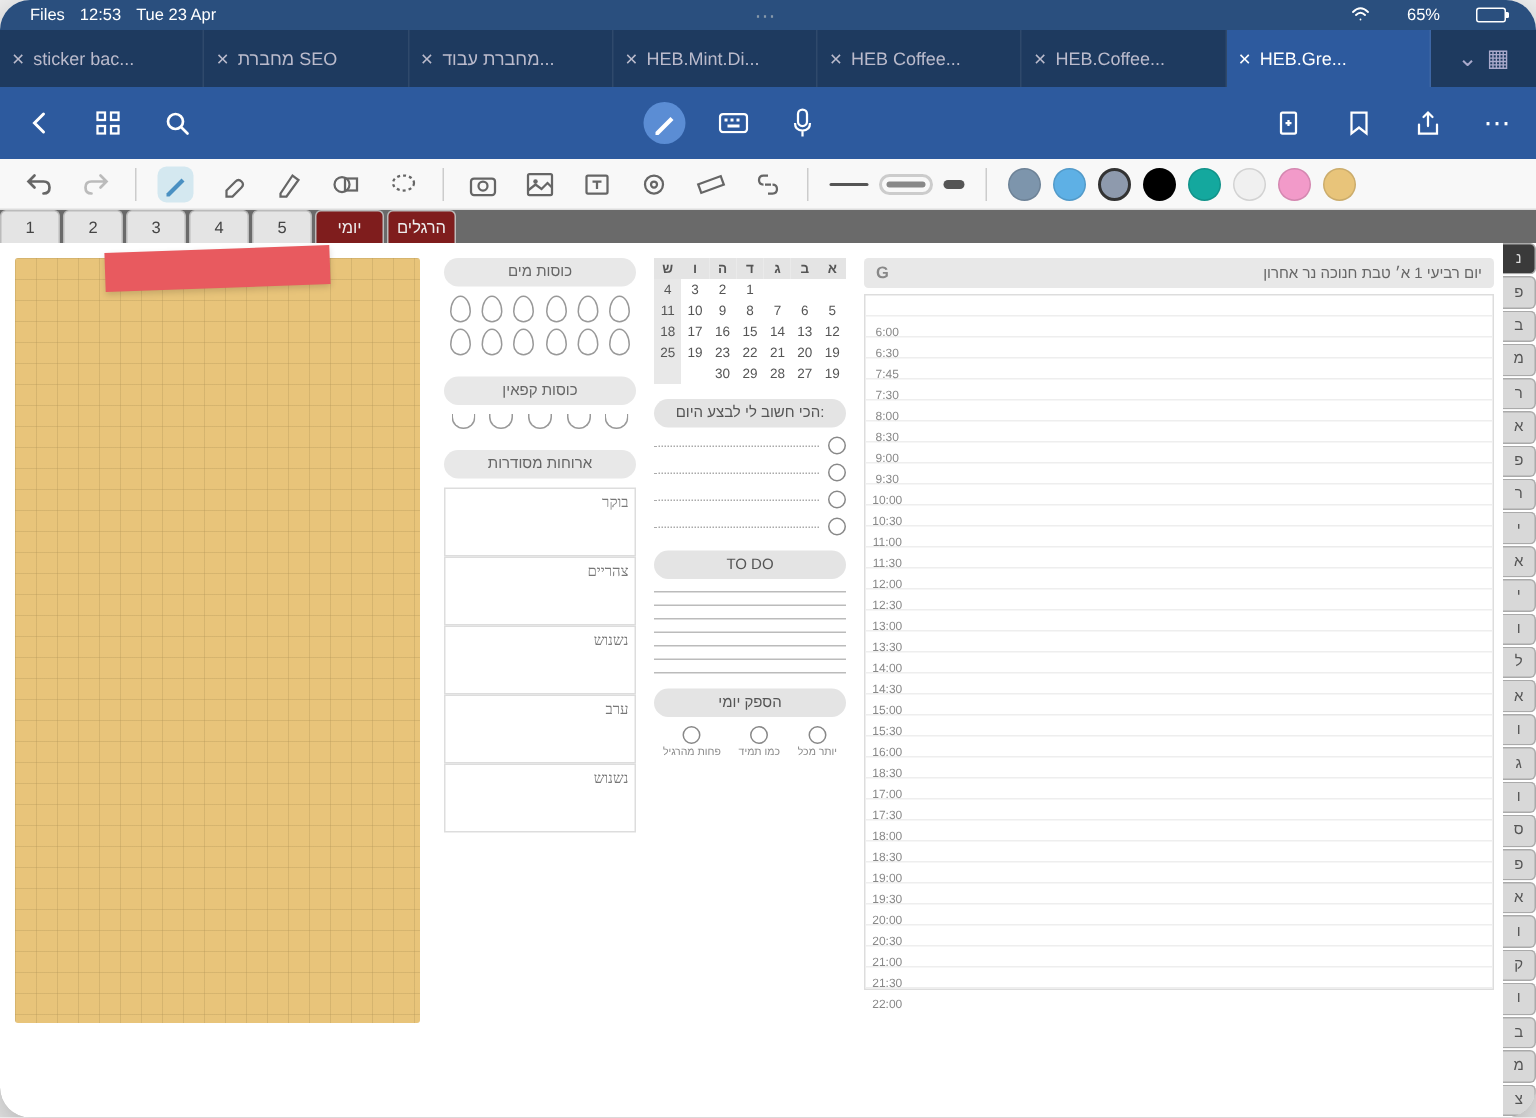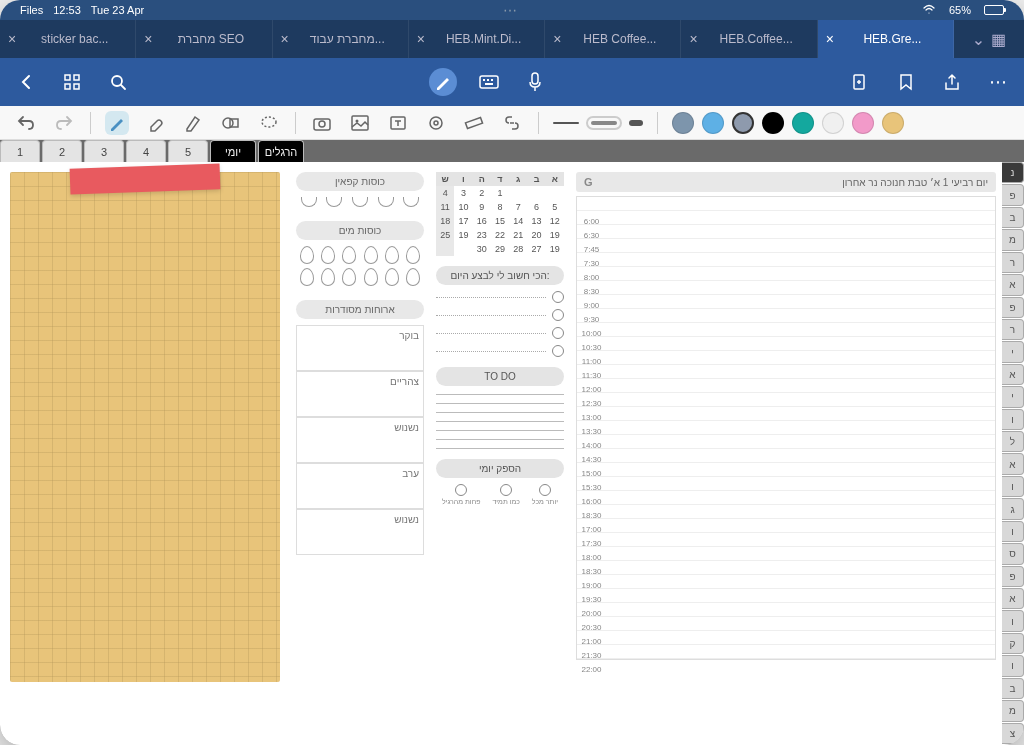--- a/index.html
+++ b/index.html
@@ -1,61 +1,61 @@
 <!DOCTYPE html>
 <html><head>
 <meta charset="utf-8">
 <style>
 * { box-sizing: border-box; margin: 0; padding: 0; }
 body { font-family: -apple-system, Helvetica, Arial, sans-serif; background: #f0f0f0; }
 .device-frame { width: 1024px; height: 745px; background: #fff; position: relative; overflow: hidden; border-radius: 20px; box-shadow: 0 10px 30px rgba(0,0,0,.3); margin: 0 auto; }
 .status-bar { height: 20px; background: #2a4f7e; color: #fff; font-size: 11px; display: flex; align-items: center; padding: 0 20px; justify-content: space-between; }
 .status-left { display: flex; gap: 10px; }
-.status-right { display: flex; gap: 13px; align-items: center; }
+.status-right { display: flex; gap: 24px; align-items: center; }
 .status-center { position: absolute; left: 50%; transform: translateX(-50%); font-size: 14px; color: #89a; letter-spacing: 4px; }
 .tabs-bar { height: 38px; background: #1e3a5f; display: flex; align-items: stretch; }
 .tab { flex: 1; display: flex; align-items: center; padding: 0 8px; border-right: 1px solid rgba(255,255,255,.08); color: #bbc; font-size: 12px; gap: 6px; min-width: 0; }
 .tab.active { background: #2d5a9e; color: #fff; }
 .tab-close { font-size: 14px; cursor: pointer; }
-.tab-label { overflow: hidden; white-space: nowrap; text-overflow: ellipsis; flex: 1; text-align: center; }
+.tab-label { overflow: hidden; white-space: nowrap; text-overflow: ellipsis; flex: 1; }
 .tab-extra { width: 70px; display: flex; align-items: center; justify-content: center; gap: 6px; color: #aac; }
 .top-toolbar { height: 48px; background: #2d5a9e; display: flex; align-items: center; padding: 0 12px; gap: 18px; color: #fff; }
 .top-toolbar .tool { font-size: 18px; cursor: pointer; display: flex; align-items: center; justify-content: center; width: 28px; height: 28px; }
 .top-toolbar .tool.active { background: #5b8dd4; border-radius: 50%; }
 .tool-spacer { flex: 1; }
 .second-toolbar { height: 34px; background: #f8f8f8; border-bottom: 1px solid #ddd; display: flex; align-items: center; padding: 0 14px; gap: 14px; }
 .second-toolbar .btn { width: 24px; height: 24px; display: flex; align-items: center; justify-content: center; cursor: pointer; color: #666; }
 .second-toolbar .btn svg { width: 20px; height: 20px; }
 .divider-v { width: 1px; height: 22px; background: #ccc; }
 .stroke-samples { display: flex; gap: 12px; align-items: center; }
 .stroke { border-radius: 4px; background: #555; }
 .color-swatches { display: flex; gap: 8px; align-items: center; }
 .swatch { width: 22px; height: 22px; border-radius: 50%; border: 1px solid rgba(0,0,0,.12); cursor: pointer; }
 .swatch.selected { border: 2px solid #333; }
 .page-area { position: absolute; top: 140px; bottom: 0; left: 0; right: 0; background: #6a6a6a; padding: 0; display: flex; }
 .tabs-row { height: 22px; display: flex; font-size: 11px; }
 .num-tabs { display: flex; }
 .num-tab { width: 40px; background: #e4e4e4; border: 1px solid #bbb; border-bottom: none; border-radius: 4px 4px 0 0; display: flex; align-items: center; justify-content: center; color: #444; margin-right: 2px; cursor: pointer; }
-.num-tab.dark { background: #000000; color: #eee; width: 46px; }
+.num-tab.dark { background: #7f1d1d; color: #eee; width: 46px; }
 .nav-tabs { display: flex; margin-left: auto; }
 .nav-tab { padding: 0 10px; background: #e8e8e8; border: 1px solid #bbb; border-bottom: none; border-radius: 4px 4px 0 0; display: flex; align-items: center; color: #555; margin-left: 2px; cursor: pointer; }
 .planner-page { flex: 1; background: #fff; display: flex; position: relative; }
 .right-side-tabs { width: 22px; display: flex; flex-direction: column; }
 .side-tab { flex: 1; background: #d8d8d8; border: 1px solid #aaa; border-left: none; border-radius: 0 4px 4px 0; font-size: 10px; display: flex; align-items: center; justify-content: center; color: #555; margin-bottom: 1px; cursor: pointer; }
 .side-tab.dark { background: #3a3a3a; color: #ddd; }
 .col-notes { width: 290px; padding: 10px; position: relative; }
 .grid-paper { width: 100%; height: 510px; background: #e8c47a; background-image: linear-gradient(rgba(180,150,90,.35) 1px, transparent 1px), linear-gradient(90deg, rgba(180,150,90,.35) 1px, transparent 1px); background-size: 14px 14px; border-radius: 2px; position: relative; }
 .tape { position: absolute; top: -6px; left: 60px; width: 150px; height: 26px; background: #e85a5f; transform: rotate(-2deg); box-shadow: 0 2px 4px rgba(0,0,0,.15); }
 .col-trackers { width: 140px; padding: 10px 6px; font-size: 11px; color: #666; }
 .tracker-block { margin-bottom: 14px; }
 .tracker-header { background: #e8e8e8; border-radius: 10px; padding: 4px; text-align: center; font-size: 10px; color: #666; margin-bottom: 6px; }
 .drops-row { display: flex; justify-content: space-around; margin: 4px 0; }
 .drop { width: 14px; height: 18px; border: 1.5px solid #999; border-radius: 50% 50% 50% 50% / 60% 60% 40% 40%; }
 .cup { width: 16px; height: 10px; border: 1.5px solid #999; border-top: none; border-radius: 0 0 8px 8px; }
-.meal-box { border: 1px solid #ddd; height: 46px; padding: 4px; font-size: 10px; text-align: right; color: #777; }
+.meal-box { border: 1px solid #ddd; height: 46px; padding: 4px; font-size: 10px; text-align: right; color: #777; font-family: Liberation Serif, serif; }
 .col-middle { width: 140px; padding: 10px 6px; font-size: 10px; color: #555; }
 .mini-cal { width: 100%; border-collapse: collapse; font-size: 9px; color: #555; }
 .mini-cal th, .mini-cal td { text-align: center; padding: 2px 0; width: 14.2%; }
 .mini-cal td.sat { background: #e8e8e8; }
 .mini-cal th { background: #e4e4e4; }
 .priority-header { background: #e4e4e4; border-radius: 10px; padding: 4px; text-align: center; margin: 10px 0 6px; }
 .priority-row { display: flex; align-items: center; gap: 6px; margin: 6px 0; }
 .circle-o { width: 12px; height: 12px; border: 1.5px solid #888; border-radius: 50%; flex-shrink: 0; }
 .dotted-line { flex: 1; border-bottom: 1px dotted #aaa; height: 1px; }
 .solid-line { border-bottom: 1px solid #bbb; margin: 8px 0; }
@@ -301,46 +301,46 @@
       <div class="planner-page">
 
         <div class="col-notes">
           <div class="grid-paper">
             <div class="tape"></div>
           </div>
         </div>
 
         <div class="col-trackers">
           <div class="tracker-block">
+            <div class="tracker-header">כוסות מים</div>
+            <div class="drops-row">
+                <span class="drop"></span>
+                <span class="drop"></span>
+                <span class="drop"></span>
+                <span class="drop"></span>
+                <span class="drop"></span>
+                <span class="drop"></span>
+              </div>
+            <div class="drops-row">
+                <span class="drop"></span>
+                <span class="drop"></span>
+                <span class="drop"></span>
+                <span class="drop"></span>
+                <span class="drop"></span>
+                <span class="drop"></span>
+              </div>
+          </div>
+          <div class="tracker-block">
             <div class="tracker-header">כוסות קפאין</div>
             <div class="drops-row">
                 <span class="cup"></span>
                 <span class="cup"></span>
                 <span class="cup"></span>
                 <span class="cup"></span>
                 <span class="cup"></span>
-              </div>
-          </div>
-          <div class="tracker-block">
-            <div class="tracker-header">כוסות מים</div>
-            <div class="drops-row">
-                <span class="drop"></span>
-                <span class="drop"></span>
-                <span class="drop"></span>
-                <span class="drop"></span>
-                <span class="drop"></span>
-                <span class="drop"></span>
-              </div>
-            <div class="drops-row">
-                <span class="drop"></span>
-                <span class="drop"></span>
-                <span class="drop"></span>
-                <span class="drop"></span>
-                <span class="drop"></span>
-                <span class="drop"></span>
               </div>
           </div>
           <div class="tracker-block">
             <div class="tracker-header">ארוחות מסודרות</div>
             <div id="meals">
                 <div class="meal-box">בוקר</div>
                 <div class="meal-box">צהריים</div>
                 <div class="meal-box">נשנוש</div>
                 <div class="meal-box">ערב</div>
                 <div class="meal-box">נשנוש</div>

